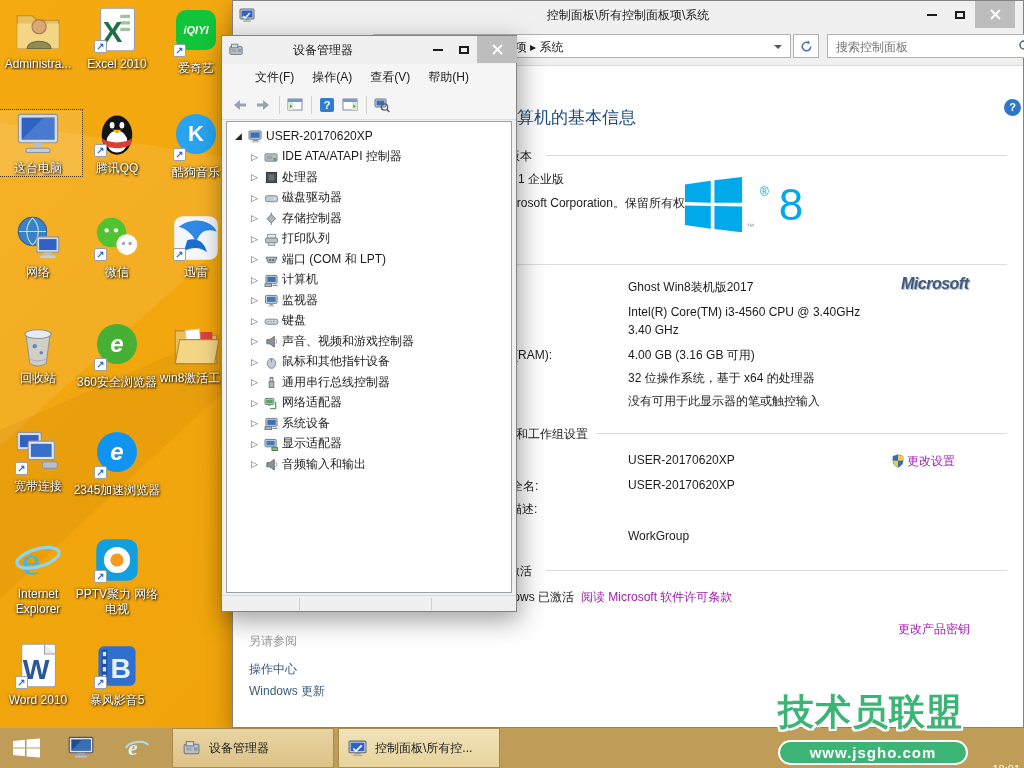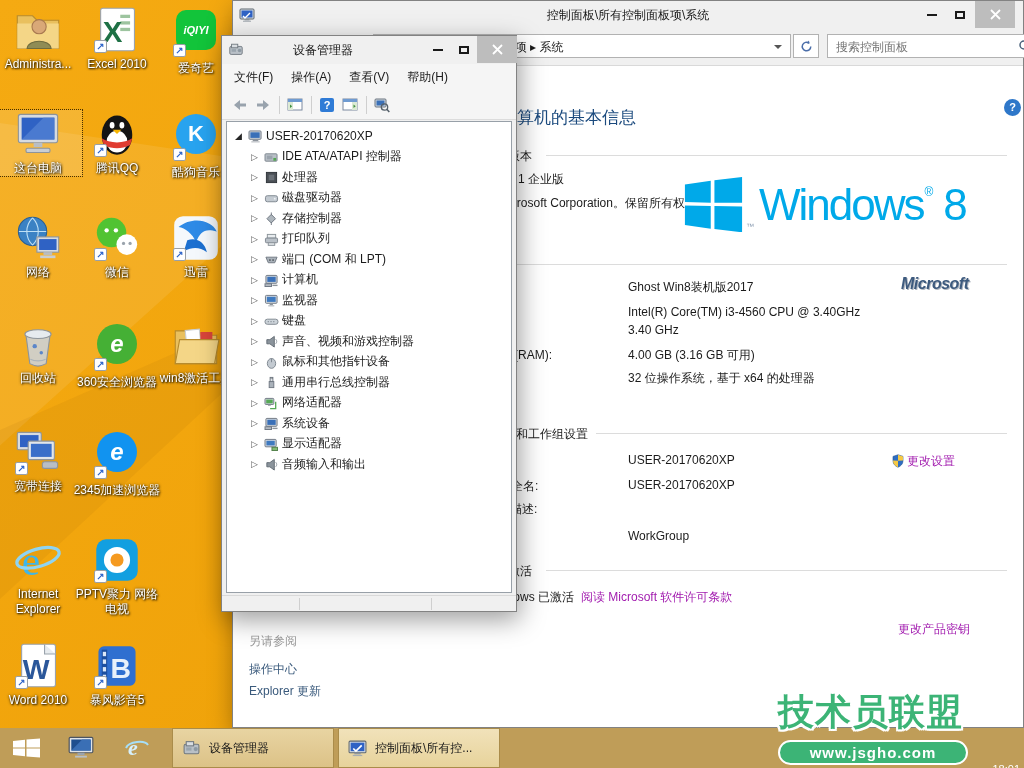--- a/index.html
+++ b/index.html
@@ -68,21 +68,21 @@
     color:#3d5a7e;letter-spacing:-.5px;text-shadow:1px 1px 0 rgba(20,40,70,.35);}
   .shield{position:absolute;width:12px;height:14px;}
   .shield svg{width:12px;height:14px;}
 
   
   .dm-win{left:221px;top:35px;width:296px;height:577px;}
   .dm-ticon{position:absolute;left:6px;top:6px;width:16px;height:16px;}
   .dm-ticon svg{width:16px;height:16px;}
   .dm-title{position:absolute;left:71px;top:0;}
   .dm-menubar{position:absolute;left:0;top:28px;width:100%;height:26px;background:#f5f5f5;display:flex;
-    align-items:center;padding-left:3px;}
+    align-items:center;padding-left:24px;}
   .mi{font-size:12px;color:#1b1b1b;padding:0 9px;line-height:26px;}
   .dm-toolbar{position:absolute;left:0;top:54px;width:100%;height:30px;background:#f5f5f5;
     border-bottom:1px solid #dcdcdc;display:flex;align-items:center;padding-left:10px;}
   .tbi{width:16px;height:16px;margin-right:7px;}
   .tbi svg{width:16px;height:16px;}
   .tbsep{width:1px;height:18px;background:#cfcfcf;margin:0 7px 0 1px;}
   .dm-tree{position:absolute;left:4px;top:85px;right:4px;bottom:18px;background:#fff;
     border:1px solid #98a0a8;overflow:hidden;padding-top:4px;}
   .trow{display:flex;align-items:center;height:20.5px;padding-left:24px;white-space:nowrap;}
   .trow.root{padding-left:8px;}
@@ -382,33 +382,33 @@
       <div class="w8flag">
         <svg viewBox="0 0 64 60">
             <polygon points="1,8 29,4 29,28 1,27" fill="#00a9e9"></polygon>
             <polygon points="33,3.5 63,0 63,28 33,28" fill="#00a9e9"></polygon>
             <polygon points="1,31 29,31.5 29,56 1,52" fill="#00a9e9"></polygon>
             <polygon points="33,31.5 63,32 63,60 33,56.5" fill="#00a9e9"></polygon>
           </svg>
       </div>
       <div class="w8tm">™</div>
       <div class="w8text">
-        <span class="wd">Windows</span>
         <span class="rg">®</span>
         <span class="e8">8</span>
       </div>
       <div class="mslogo">Microsoft</div>
 
       <div class="hline" style="left:250px;top:198px;width:524px"></div>
       <div class="ct" style="left:395px;top:213px">Ghost Win8装机版2017</div>
       <div class="ct" style="left:395px;top:239px">Intel(R) Core(TM) i3-4560 CPU @ 3.40GHz</div>
       <div class="ct" style="left:395px;top:257px">3.40 GHz</div>
       <div class="ct" style="left:209px;top:281px">已安装的内存(RAM):</div>
       <div class="ct" style="left:395px;top:281px">4.00 GB (3.16 GB 可用)</div>
       <div class="ct" style="left:395px;top:304px">32 位操作系统，基于 x64 的处理器</div>
+      <div class="ct" style="left:395px;top:327px">没有可用于此显示器的笔或触控输入</div>
 
       <div class="ct" style="left:199px;top:360px">计算机名称、域和工作组设置</div>
       <div class="hline" style="left:363px;top:367px;width:411px"></div>
       <div class="ct" style="left:395px;top:387px">USER-20170620XP</div>
       <span class="shield" style="left:659px;top:388px">
         <svg viewBox="0 0 12 14">
             <path d="M6 .8 11 2.4v4.2c0 3.6-2.5 5.8-5 6.6C3.5 12.4 1 10.2 1 6.6V2.4z" fill="#2f6fc2" stroke="#1d4f94" stroke-width=".6"></path>
             <path d="M6 .8 11 2.4v4.2L6 6.8z" fill="#f6c945"></path>
             <path d="M6 6.8 1 6.6c0 3.6 2.5 5.8 5 6.6z" fill="#f6c945"></path>
           </svg>
@@ -420,21 +420,21 @@
       <div class="ct" style="left:395px;top:463px">WorkGroup</div>
 
       <div class="ct" style="left:223px;top:497px">Windows 激活</div>
       <div class="hline" style="left:313px;top:504px;width:461px"></div>
       <div class="ct" style="left:253px;top:523px">Windows 已激活</div>
       <div class="ct lk" style="left:348px;top:523px">阅读 Microsoft 软件许可条款</div>
       <div class="ct lk" style="left:665px;top:555px">更改产品密钥</div>
 
       <div class="ct gray" style="left:16px;top:567px">另请参阅</div>
       <div class="ct" style="left:16px;top:595px;color:#3a5a7c">操作中心</div>
-      <div class="ct" style="left:16px;top:617px;color:#3a5a7c">Explorer 更新</div>
+      <div class="ct" style="left:16px;top:617px;color:#3a5a7c">Windows 更新</div>
     </div>
   </section>
 
   <section class="win dm-win">
     <div class="tbar">
       <span class="dm-ticon">
         <svg viewBox="0 0 18 18">
             <rect x="2" y="5" width="14" height="9" rx="1.5" fill="#b9c0c7" stroke="#70787f"></rect>
             <rect x="4" y="2.5" width="7" height="4" fill="#d9dde1" stroke="#70787f"></rect>
             <circle cx="13" cy="9.5" r="2" fill="#8d99a3"></circle>

